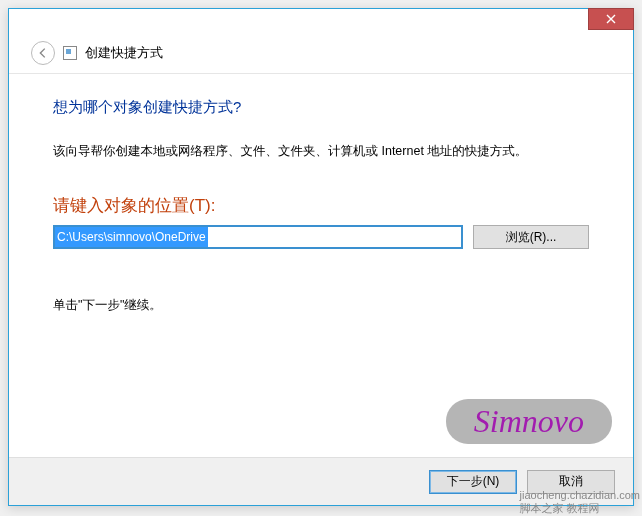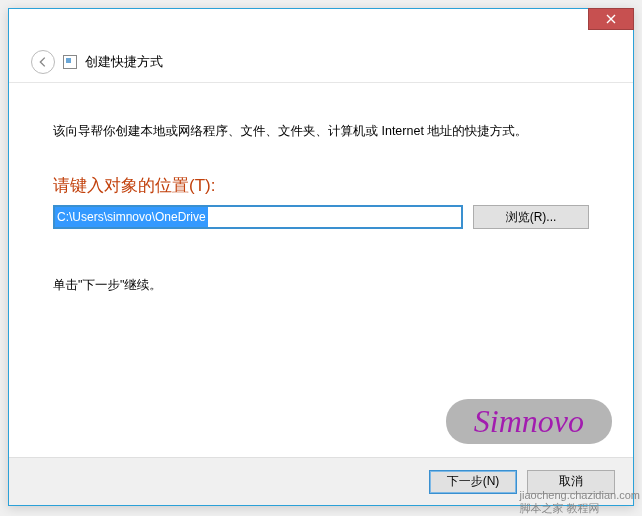--- a/index.html
+++ b/index.html
@@ -1,21 +1,21 @@
 <!DOCTYPE html>
 <html><head>
 <meta charset="utf-8">
 <style>
   * { box-sizing: border-box; font-family: "Microsoft YaHei", "Segoe UI", Tahoma, sans-serif; }
   body { margin: 0; background: #f0f0f0; width: 642px; height: 516px; position: relative; overflow: hidden; }
   .outer-frame { position: absolute; left: 8px; top: 8px; width: 626px; height: 498px; background: #fff; border: 1px solid #2ba1d8; box-shadow: 0 2px 10px rgba(0,0,0,0.15); }
   .titlebar { height: 28px; background: #fff; position: relative; }
   .close-btn { position: absolute; right: -1px; top: -1px; width: 46px; height: 22px; background: #c75050; color: #fff; display: flex; align-items: center; justify-content: center; font-size: 12px; line-height: 1; border: 1px solid #a04040; }
   .close-btn svg { width: 10px; height: 10px; }
-  .header-row { display: flex; align-items: center; padding: 4px 12px 8px 22px; gap: 8px; margin-top: 9px; }
+  .header-row { display: flex; align-items: center; padding: 4px 12px 8px 22px; gap: 8px; }
   .back-btn { width: 24px; height: 24px; border-radius: 50%; border: 1px solid #bbb; background: #fff; display: flex; align-items: center; justify-content: center; color: #888; }
   .back-btn svg { width: 14px; height: 14px; }
   .mini-icon { width: 14px; height: 14px; border: 1px solid #888; background: #fff; display: inline-block; position: relative; }
   .mini-icon::after { content:""; position:absolute; left:2px; top:2px; width:5px; height:5px; background:#6aa6d6; }
   .header-title { font-size: 13px; color: #000; }
   .divider { height: 1px; background: #e6e6e6; margin: 0; }
   .content { padding: 24px 44px 0 44px; }
   .question { color: #003399; font-size: 15px; margin-bottom: 26px; }
   .desc { font-size: 12.5px; color: #000; margin-bottom: 34px; margin-top: 16px; }
   .input-label { font-size: 17px; color: #c2410c; margin-bottom: 8px; }
@@ -49,20 +49,21 @@
           <path d="M10 3 L5 8 L10 13" stroke="#888" stroke-width="1.6" fill="none"></path>
         </svg>
     </div>
     <span class="mini-icon"></span>
     <span class="header-title">创建快捷方式</span>
   </div>
 
   <div class="divider"></div>
 
   <div class="content">
+    <div class="question">想为哪个对象创建快捷方式?</div>
     <div class="desc">该向导帮你创建本地或网络程序、文件、文件夹、计算机或 Internet 地址的快捷方式。</div>
     <div class="input-label">请键入对象的位置(T):</div>
     <div class="input-row">
       <div class="path-input">
         <span class="sel">C:\Users\simnovo\OneDrive</span>
       </div>
       <div class="browse-btn">浏览(R)...</div>
     </div>
     <div class="continue-txt">单击"下一步"继续。</div>
   </div>

